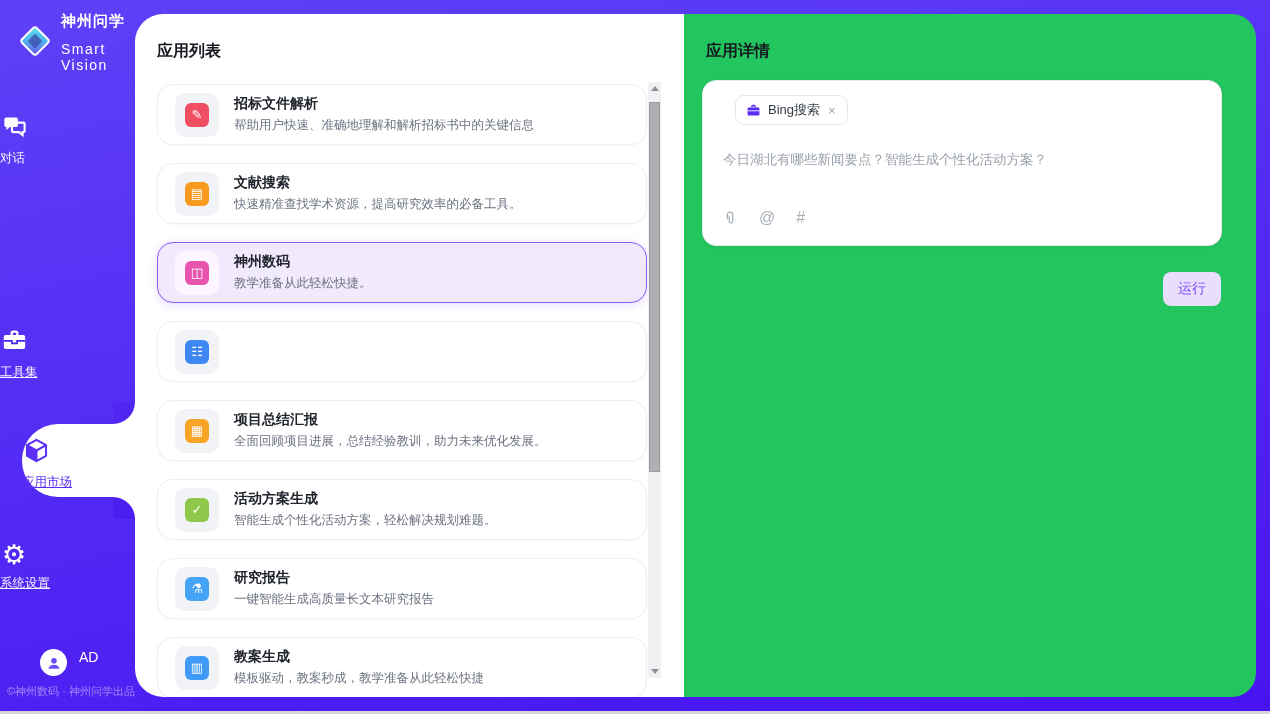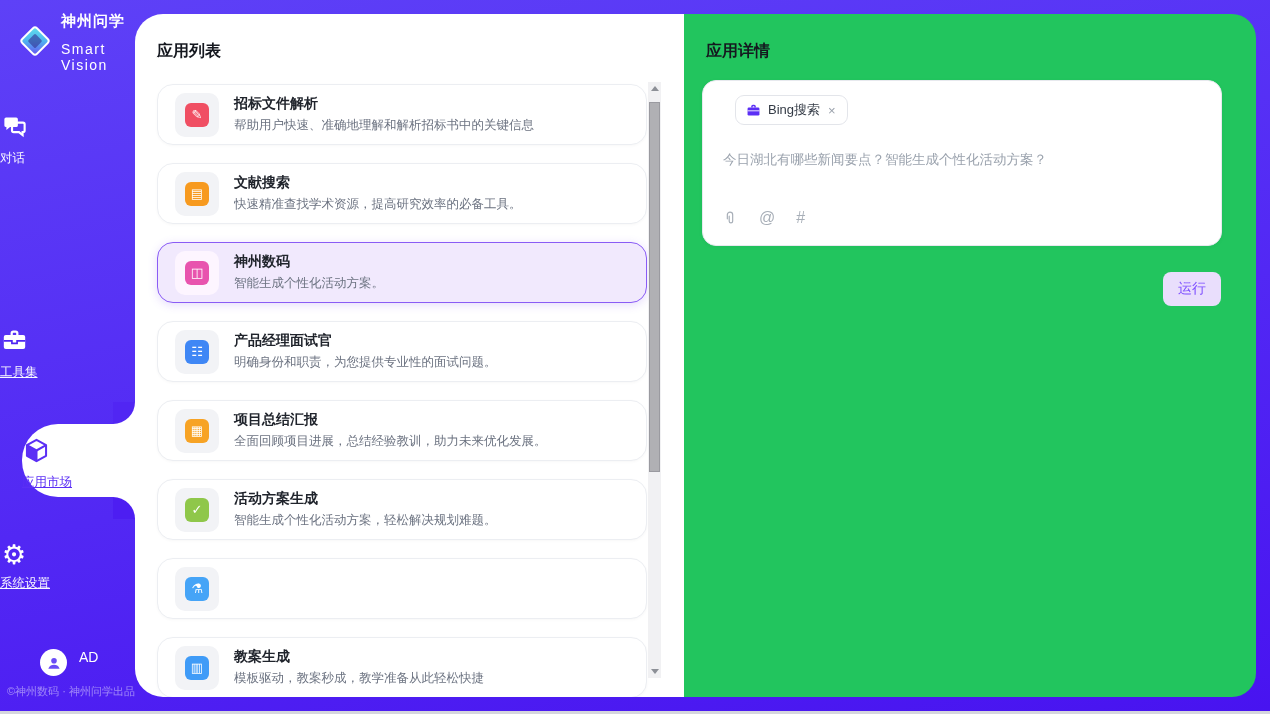--- a/index.html
+++ b/index.html
@@ -186,31 +186,27 @@
           <span class="card-desc" style="display:block">快速精准查找学术资源，提高研究效率的必备工具。</span>
         </span>
       </div>
 
       <div class="card selected">
         <span class="card-icon-wrap">
           <span class="card-icon" style="background:#e854ae">◫</span>
         </span>
         <span class="card-texts">
           <span class="card-title" style="display:block">神州数码</span>
-          <span class="card-desc" style="display:block">智能生成个性化活动方案。</span>
+          <span class="card-desc" style="display:block">教学准备从此轻松快捷。</span>
         </span>
       </div>
 
       <div class="card">
         <span class="card-icon-wrap">
           <span class="card-icon" style="background:#3f87f5">☷</span>
-        </span>
-        <span class="card-texts">
-          <span class="card-title" style="display:block">产品经理面试官</span>
-          <span class="card-desc" style="display:block">明确身份和职责，为您提供专业性的面试问题。</span>
         </span>
       </div>
 
       <div class="card">
         <span class="card-icon-wrap">
           <span class="card-icon" style="background:#f7a325">▦</span>
         </span>
         <span class="card-texts">
           <span class="card-title" style="display:block">项目总结汇报</span>
           <span class="card-desc" style="display:block">全面回顾项目进展，总结经验教训，助力未来优化发展。</span>
@@ -223,20 +219,24 @@
         </span>
         <span class="card-texts">
           <span class="card-title" style="display:block">活动方案生成</span>
           <span class="card-desc" style="display:block">智能生成个性化活动方案，轻松解决规划难题。</span>
         </span>
       </div>
 
       <div class="card">
         <span class="card-icon-wrap">
           <span class="card-icon" style="background:#45a4f7">⚗</span>
+        </span>
+        <span class="card-texts">
+          <span class="card-title" style="display:block">研究报告</span>
+          <span class="card-desc" style="display:block">一键智能生成高质量长文本研究报告</span>
         </span>
       </div>
 
       <div class="card">
         <span class="card-icon-wrap">
           <span class="card-icon" style="background:#3f9bf7">▥</span>
         </span>
         <span class="card-texts">
           <span class="card-title" style="display:block">教案生成</span>
           <span class="card-desc" style="display:block">模板驱动，教案秒成，教学准备从此轻松快捷</span>

